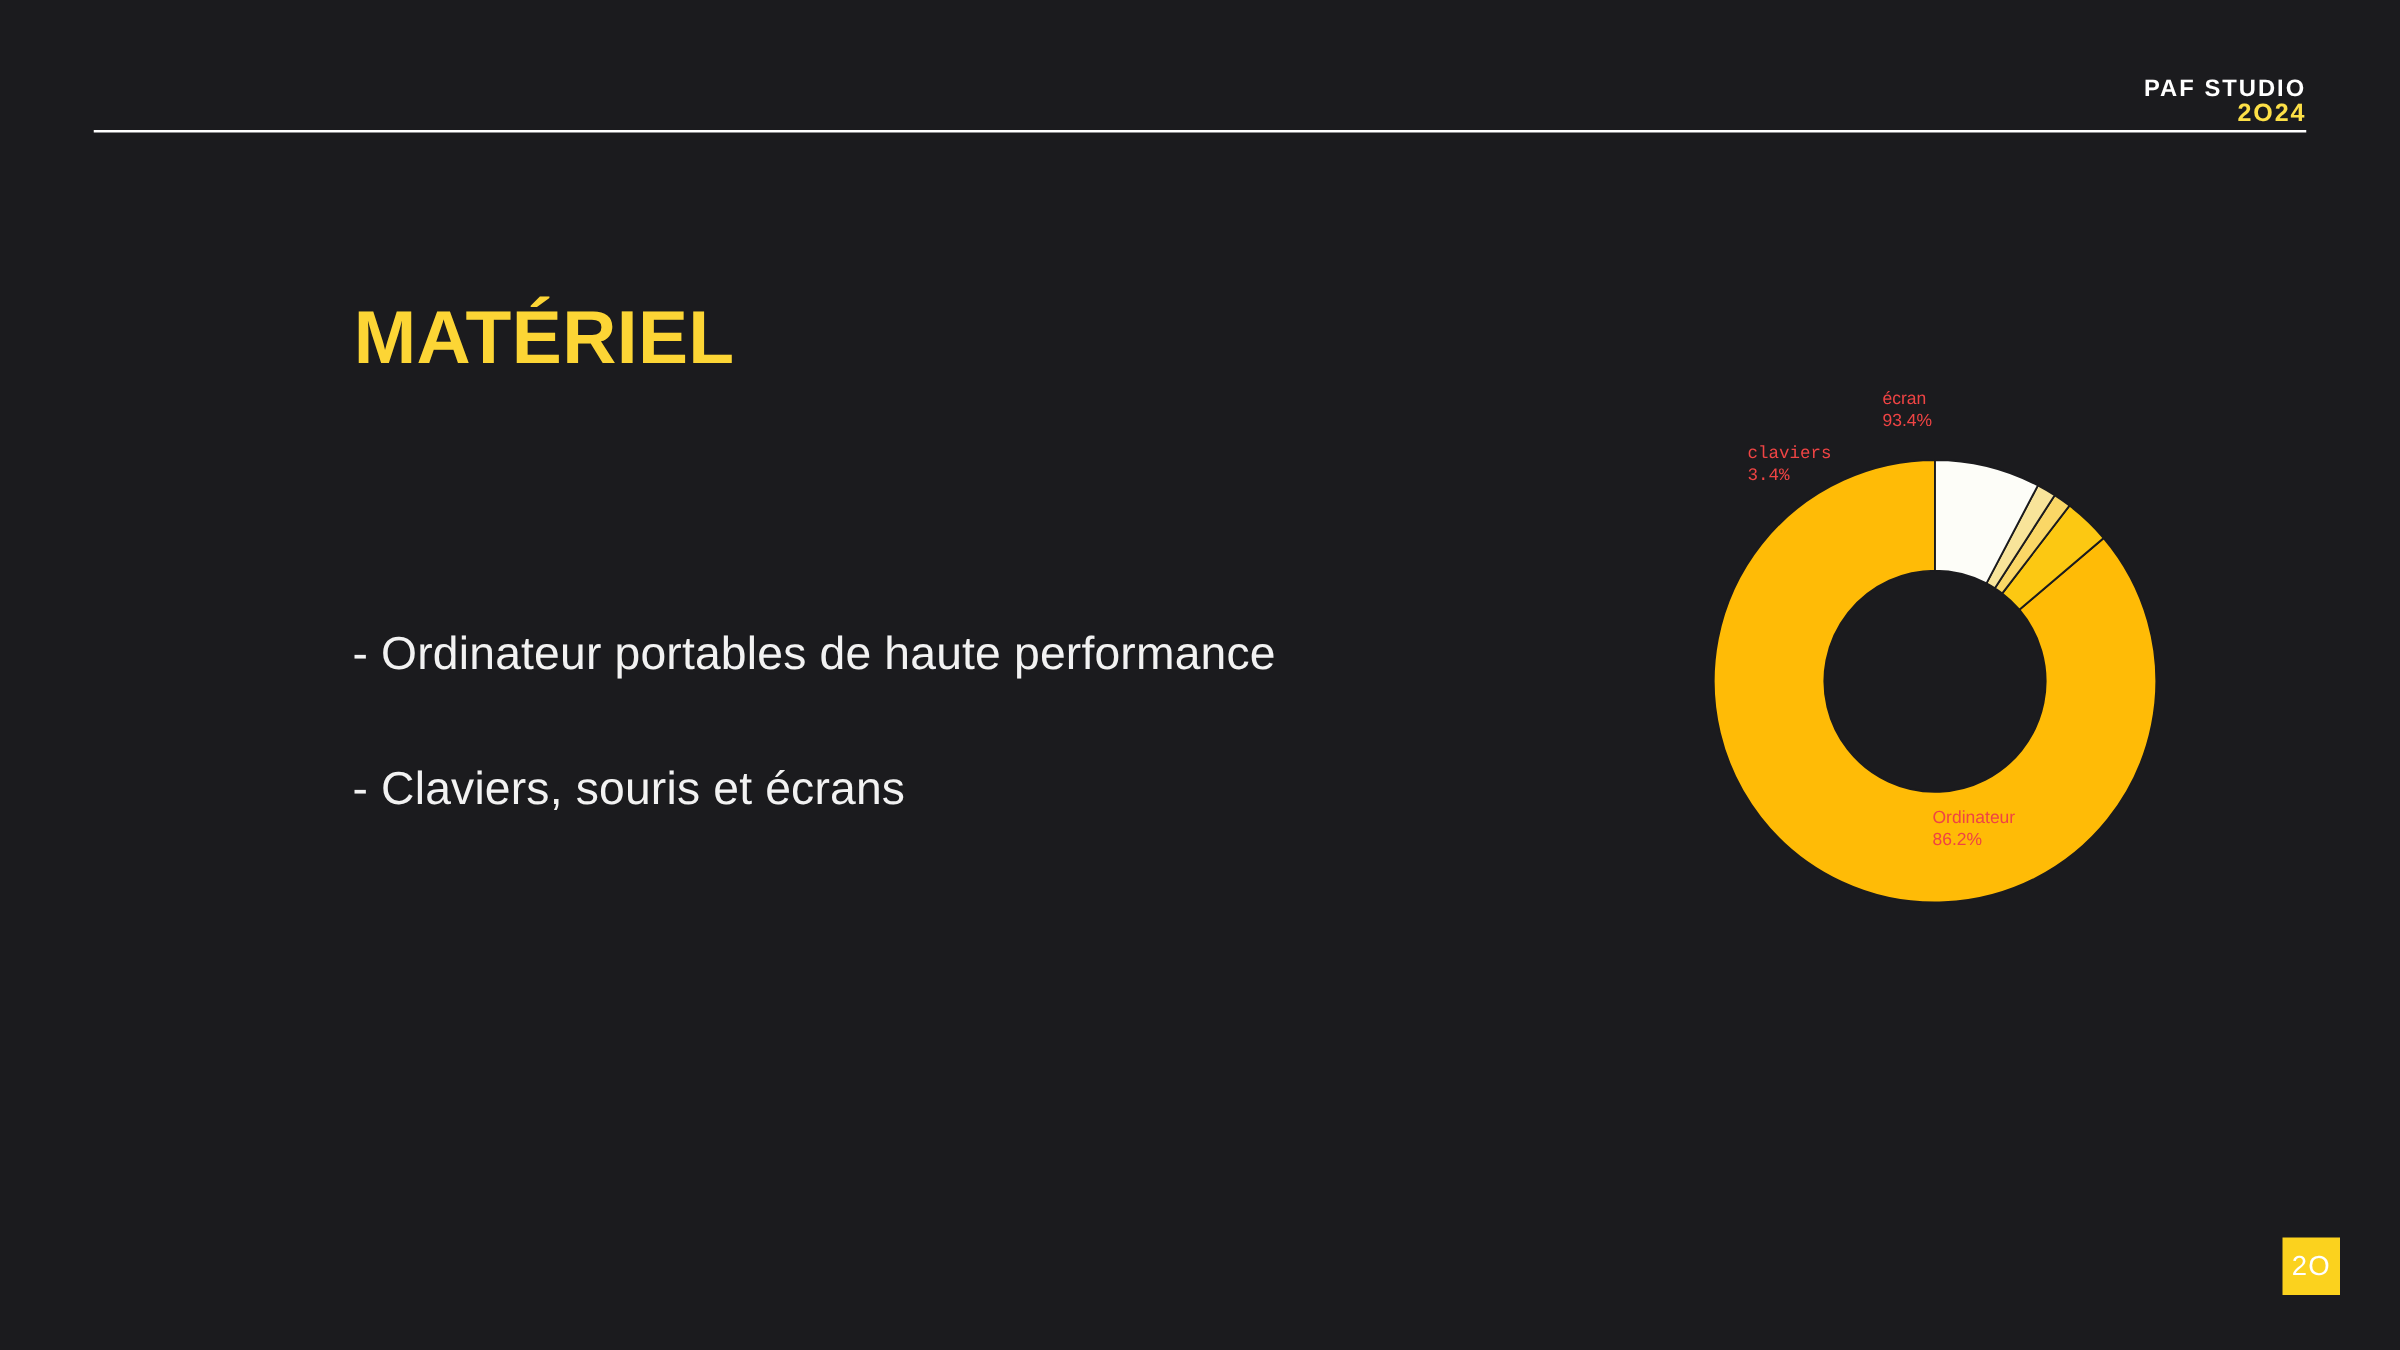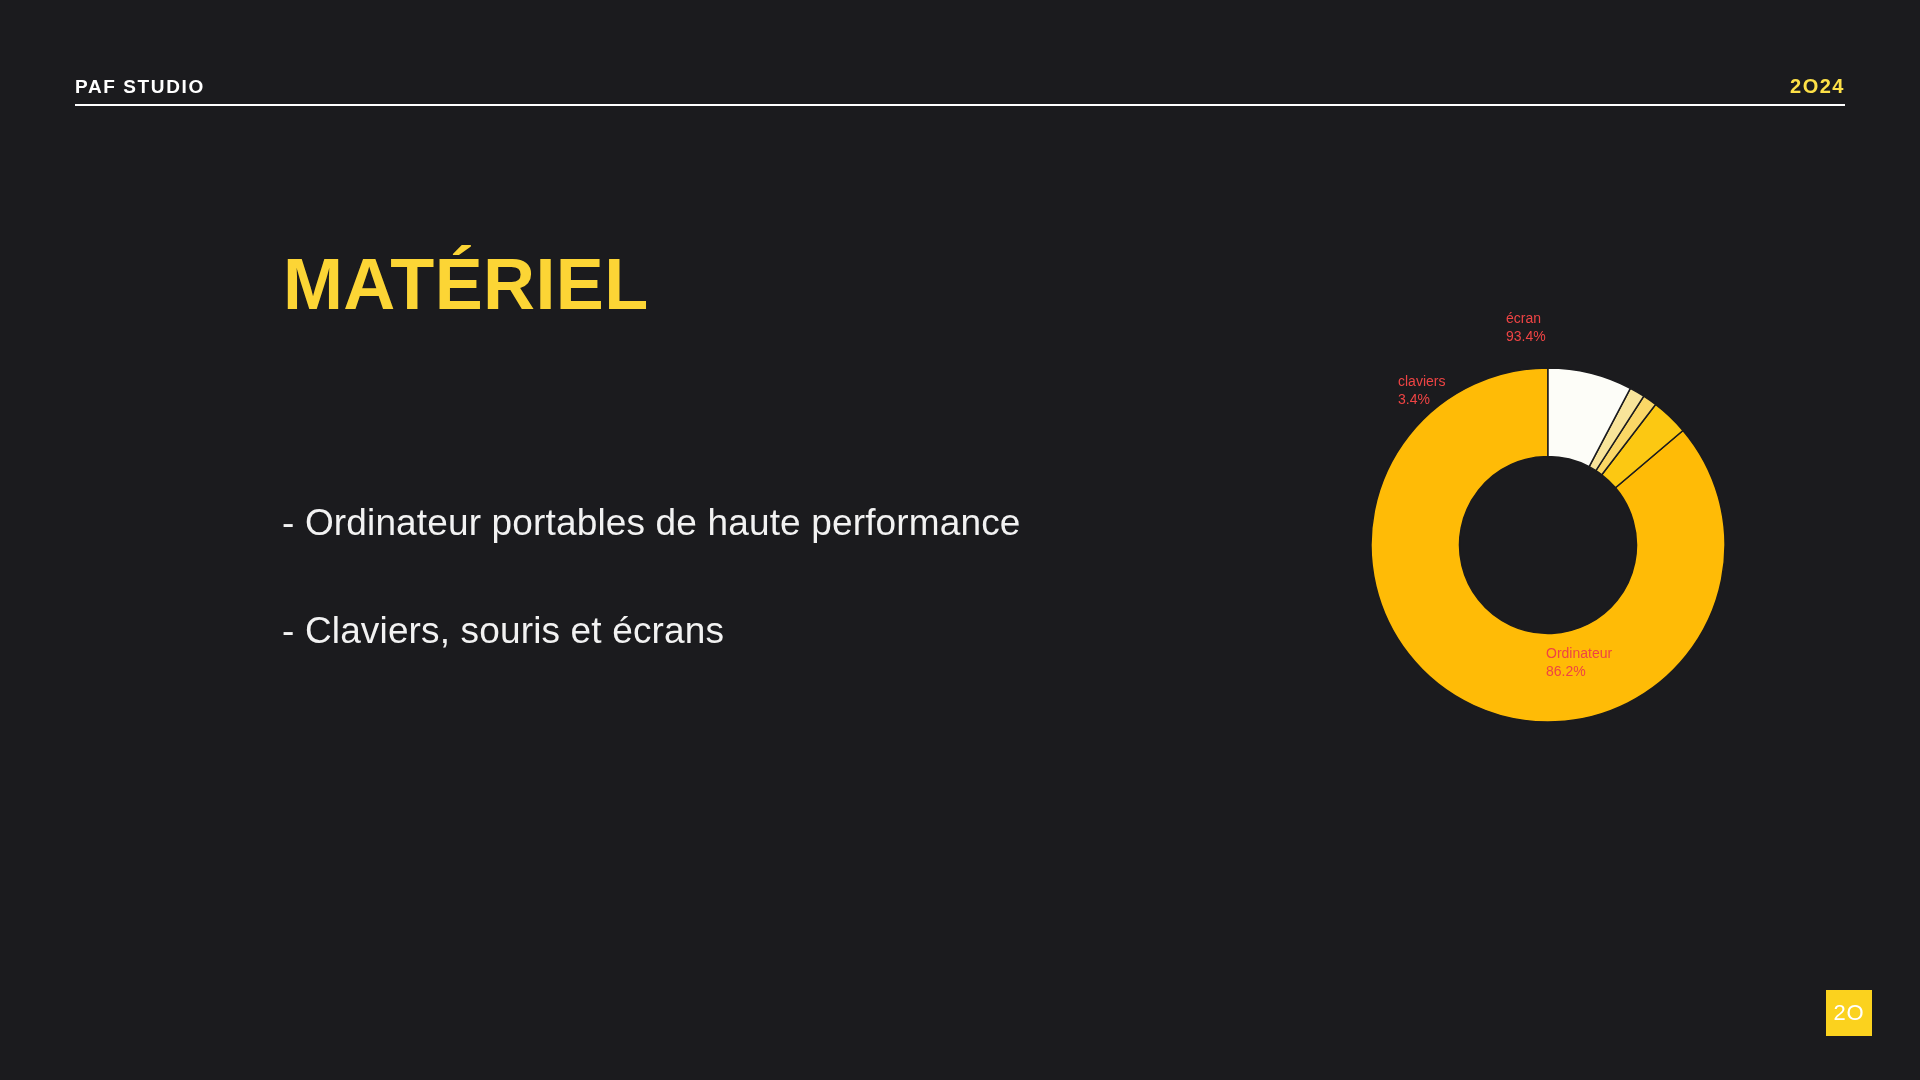--- a/index.html
+++ b/index.html
@@ -28,20 +28,21 @@
     left: 75px;
     right: 75px;
     top: 62px;
     height: 46px;
   }
   .header-row {
     display: flex;
     align-items: flex-end;
     justify-content: space-between;
     height: 34px;
+    flex-direction: column;
   }
   .brand {
     font-size: 19px;
     font-weight: 700;
     letter-spacing: 0.085em;
     color: #ffffff;
     line-height: 1;
     white-space: nowrap;
   }
   .year {
@@ -57,21 +58,21 @@
     height: 2px;
     background: #ffffff;
     width: 100%;
   }
 
   
   .slide-title {
     position: absolute;
     left: 283px;
     top: 198px;
-    font-size: 72px;
+    font-size: 60px;
     font-weight: 700;
     letter-spacing: 0.005em;
     color: #fcd535;
     line-height: 1.08;
     white-space: nowrap;
   }
 
   
   .bullets {
     position: absolute;
@@ -129,21 +130,21 @@
     position: absolute;
     text-align: left;
     font-size: 14px;
     font-weight: 400;
     line-height: 1.28;
     color: #ef4444;
     white-space: nowrap;
   }
   .slice-label .pct { display: block; }
   .label-ecran    { left: 196px; top: 0px;   width: 120px; }
-  .label-claviers { left: 88px;  top: 63px;  width: 120px; }
+  .label-claviers { left: 88px;  top: 45px;  width: 120px; font-family: Liberation Mono, monospace; }
   .label-ordi     { left: 236px; top: 335px; width: 160px; }
 
   
   .page-badge {
     position: absolute;
     right: 48px;
     bottom: 44px;
     width: 46px;
     height: 46px;
     background: #fbd21e;

